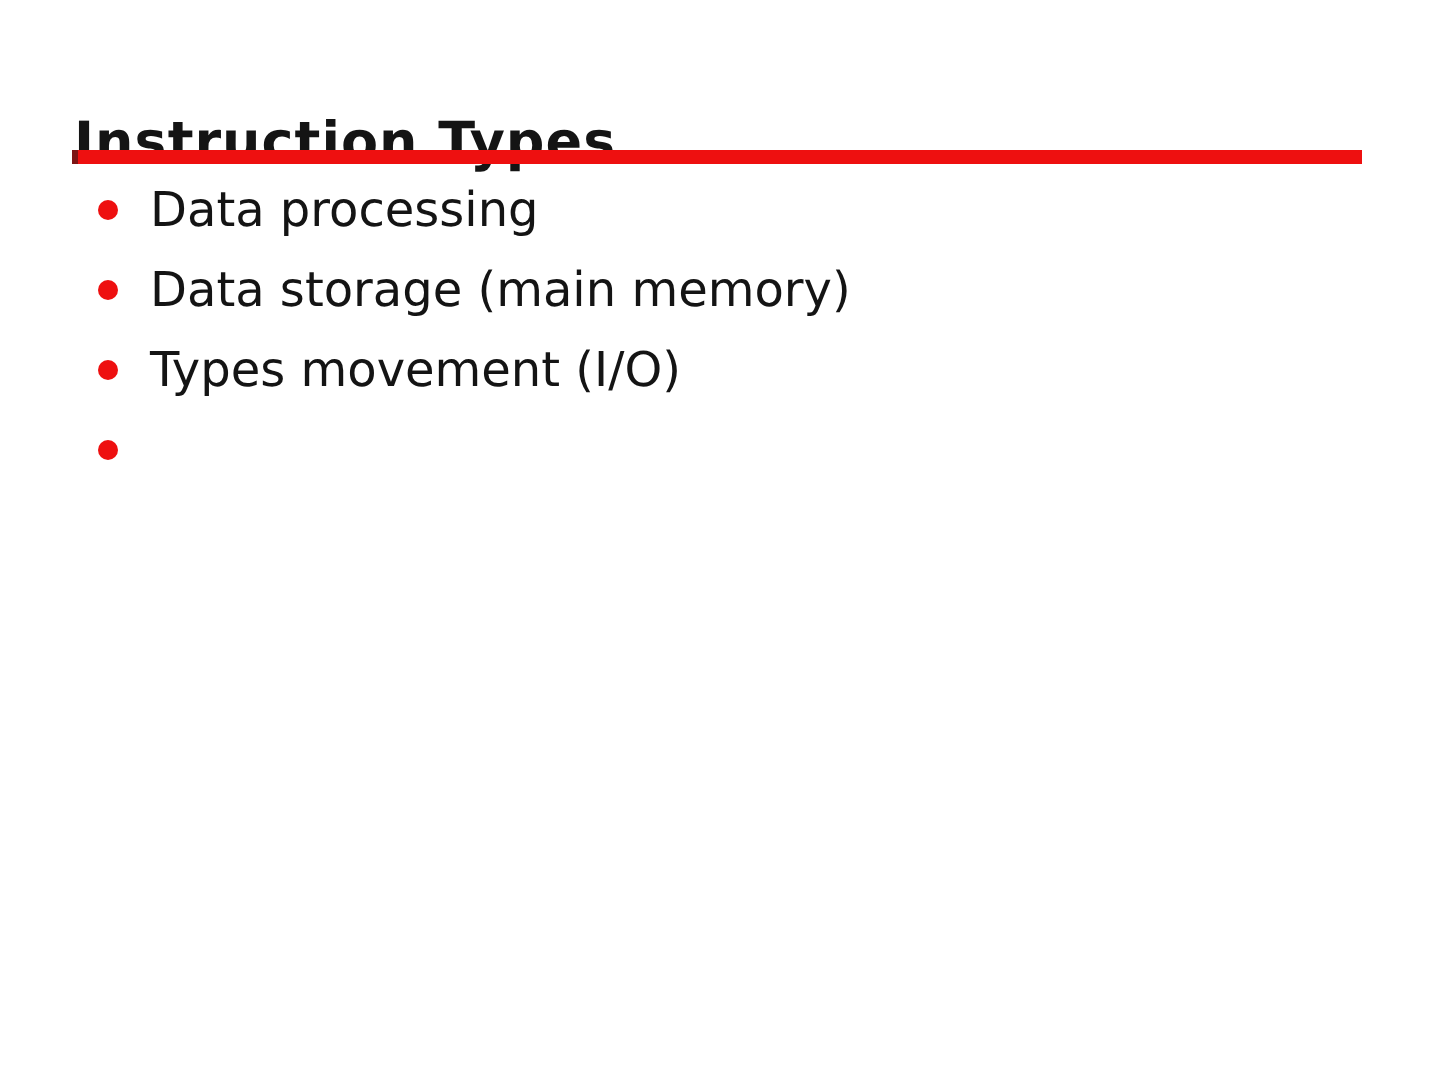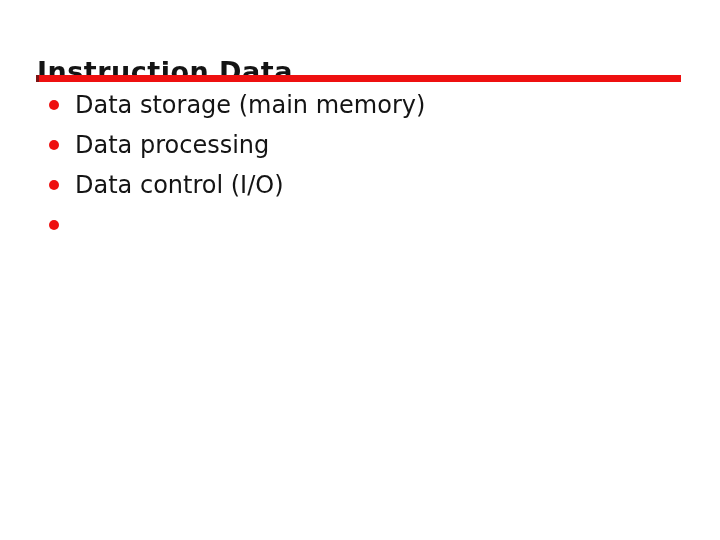--- a/index.html
+++ b/index.html
@@ -60,35 +60,35 @@
     line-height: 40px;
     color: var(--text_black, #141414);
     white-space: nowrap;
   }
 </style>
 </head>
 <body>
 
 <div class="slide">
 
-  <h1 class="slide-title">Instruction Data</h1>
+  <h1 class="slide-title">Instruction Types</h1>
 
   <div class="title-rule"></div>
 
   <ul class="bullet-list" style="list-style:none;margin:0;padding:0;">
     <li class="bullet-item">
       <span class="bullet-dot"></span>
+      <span class="bullet-text">Data processing</span>
+    </li>
+    <li class="bullet-item">
+      <span class="bullet-dot"></span>
       <span class="bullet-text">Data storage (main memory)</span>
     </li>
     <li class="bullet-item">
       <span class="bullet-dot"></span>
-      <span class="bullet-text">Data processing</span>
-    </li>
-    <li class="bullet-item">
-      <span class="bullet-dot"></span>
-      <span class="bullet-text">Data control (I/O)</span>
+      <span class="bullet-text">Types movement (I/O)</span>
     </li>
     <li class="bullet-item">
       <span class="bullet-dot"></span>
     </li>
   </ul>
 
 </div>
 
 </body></html>

